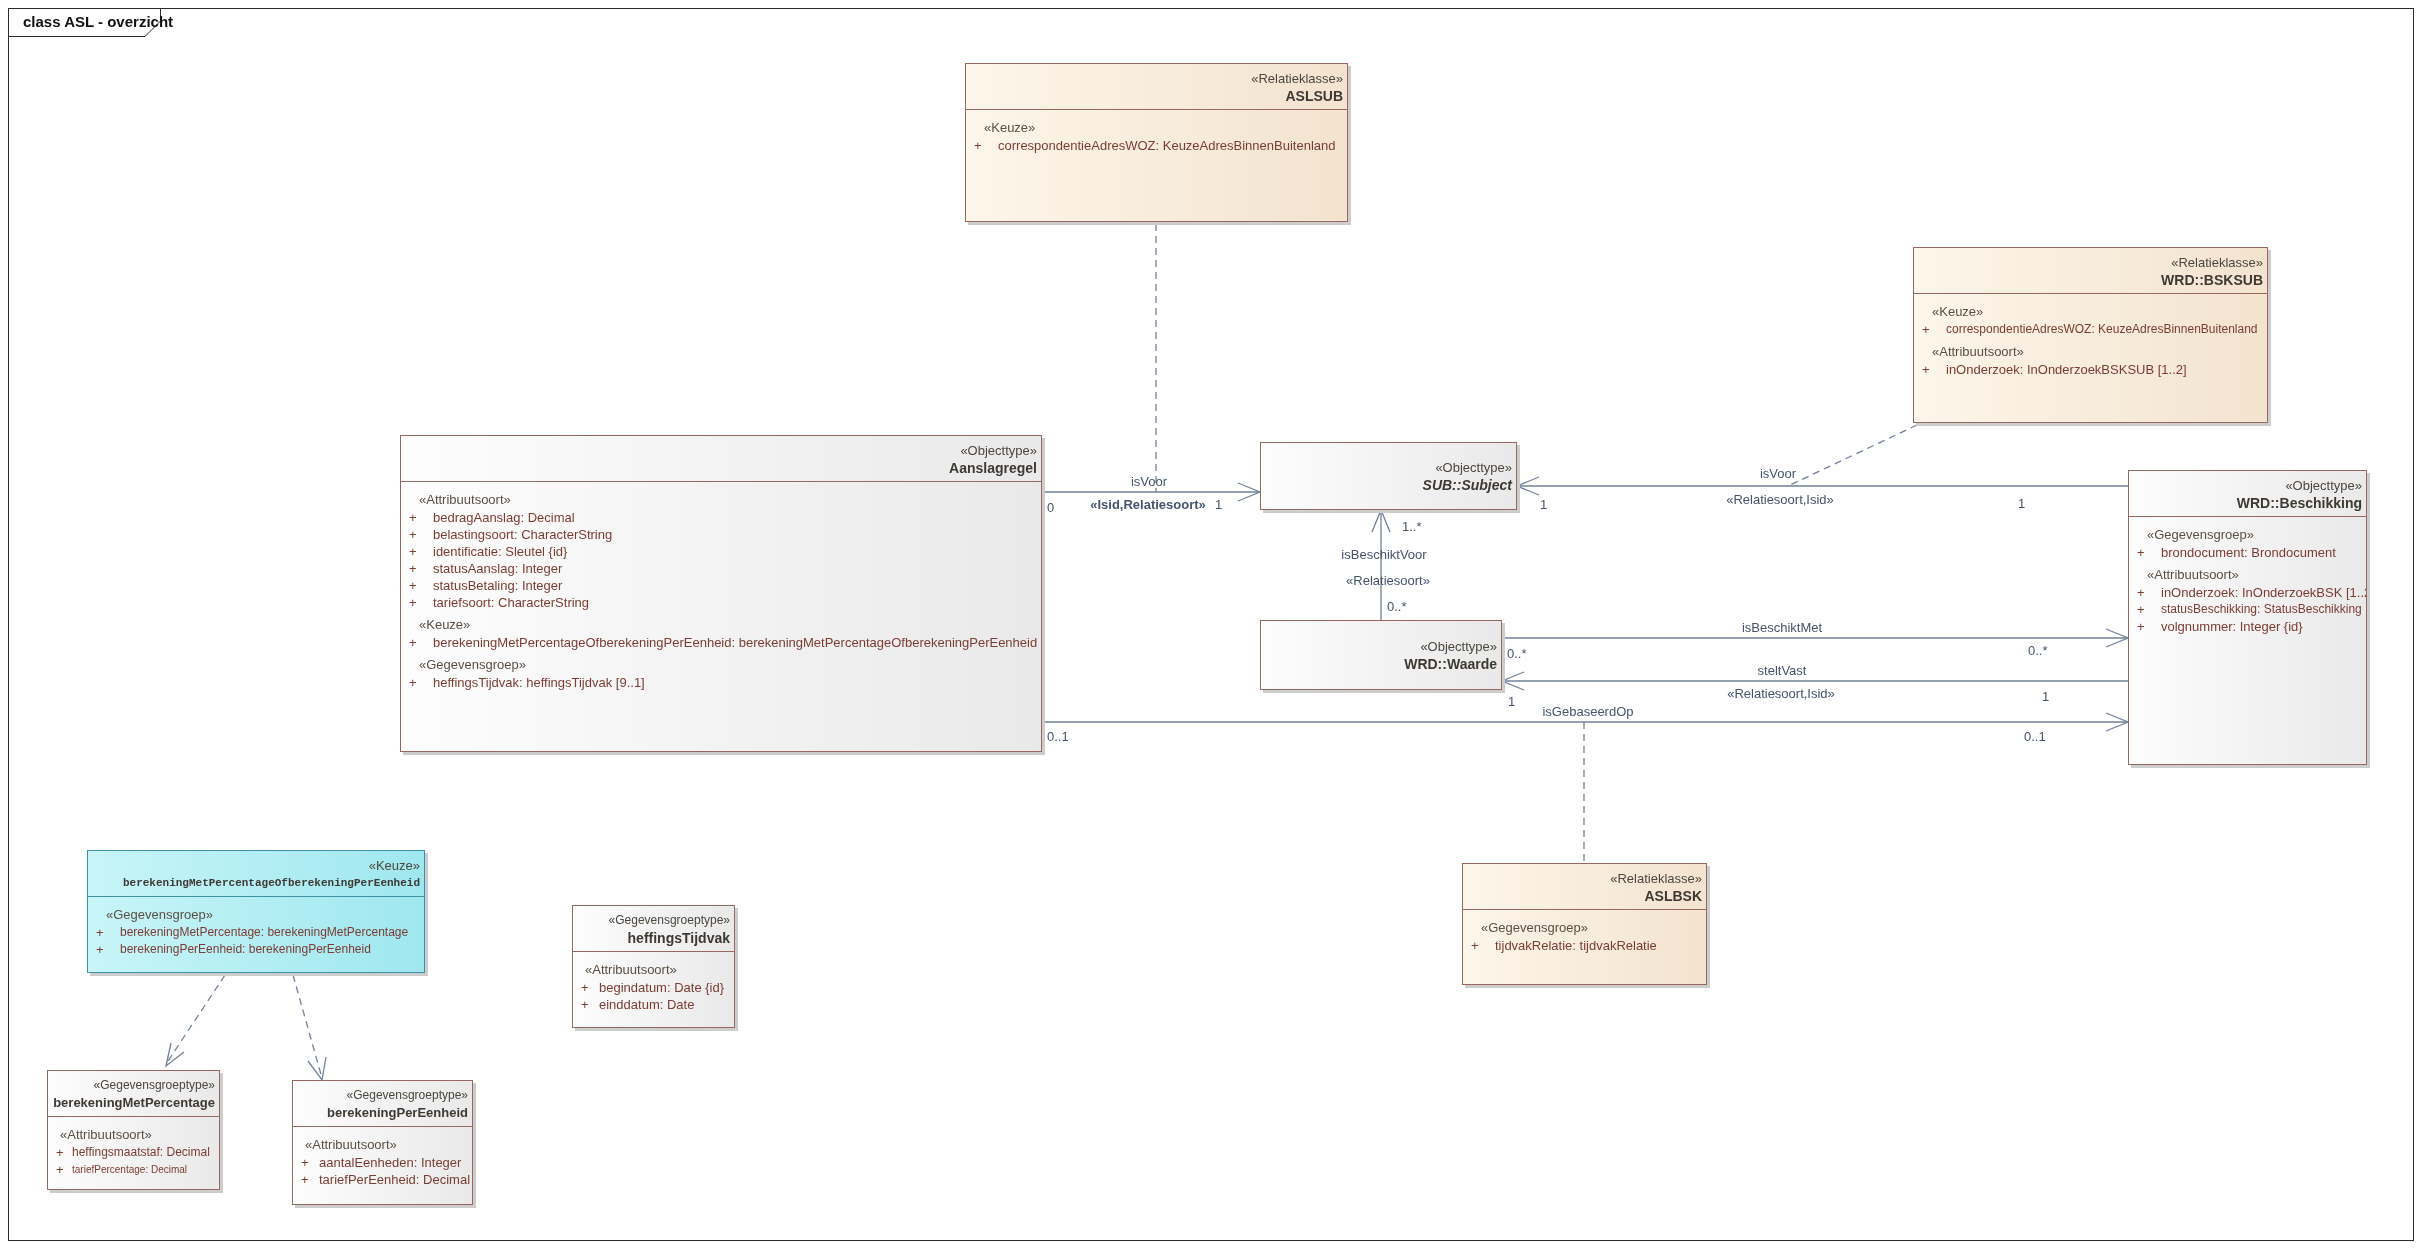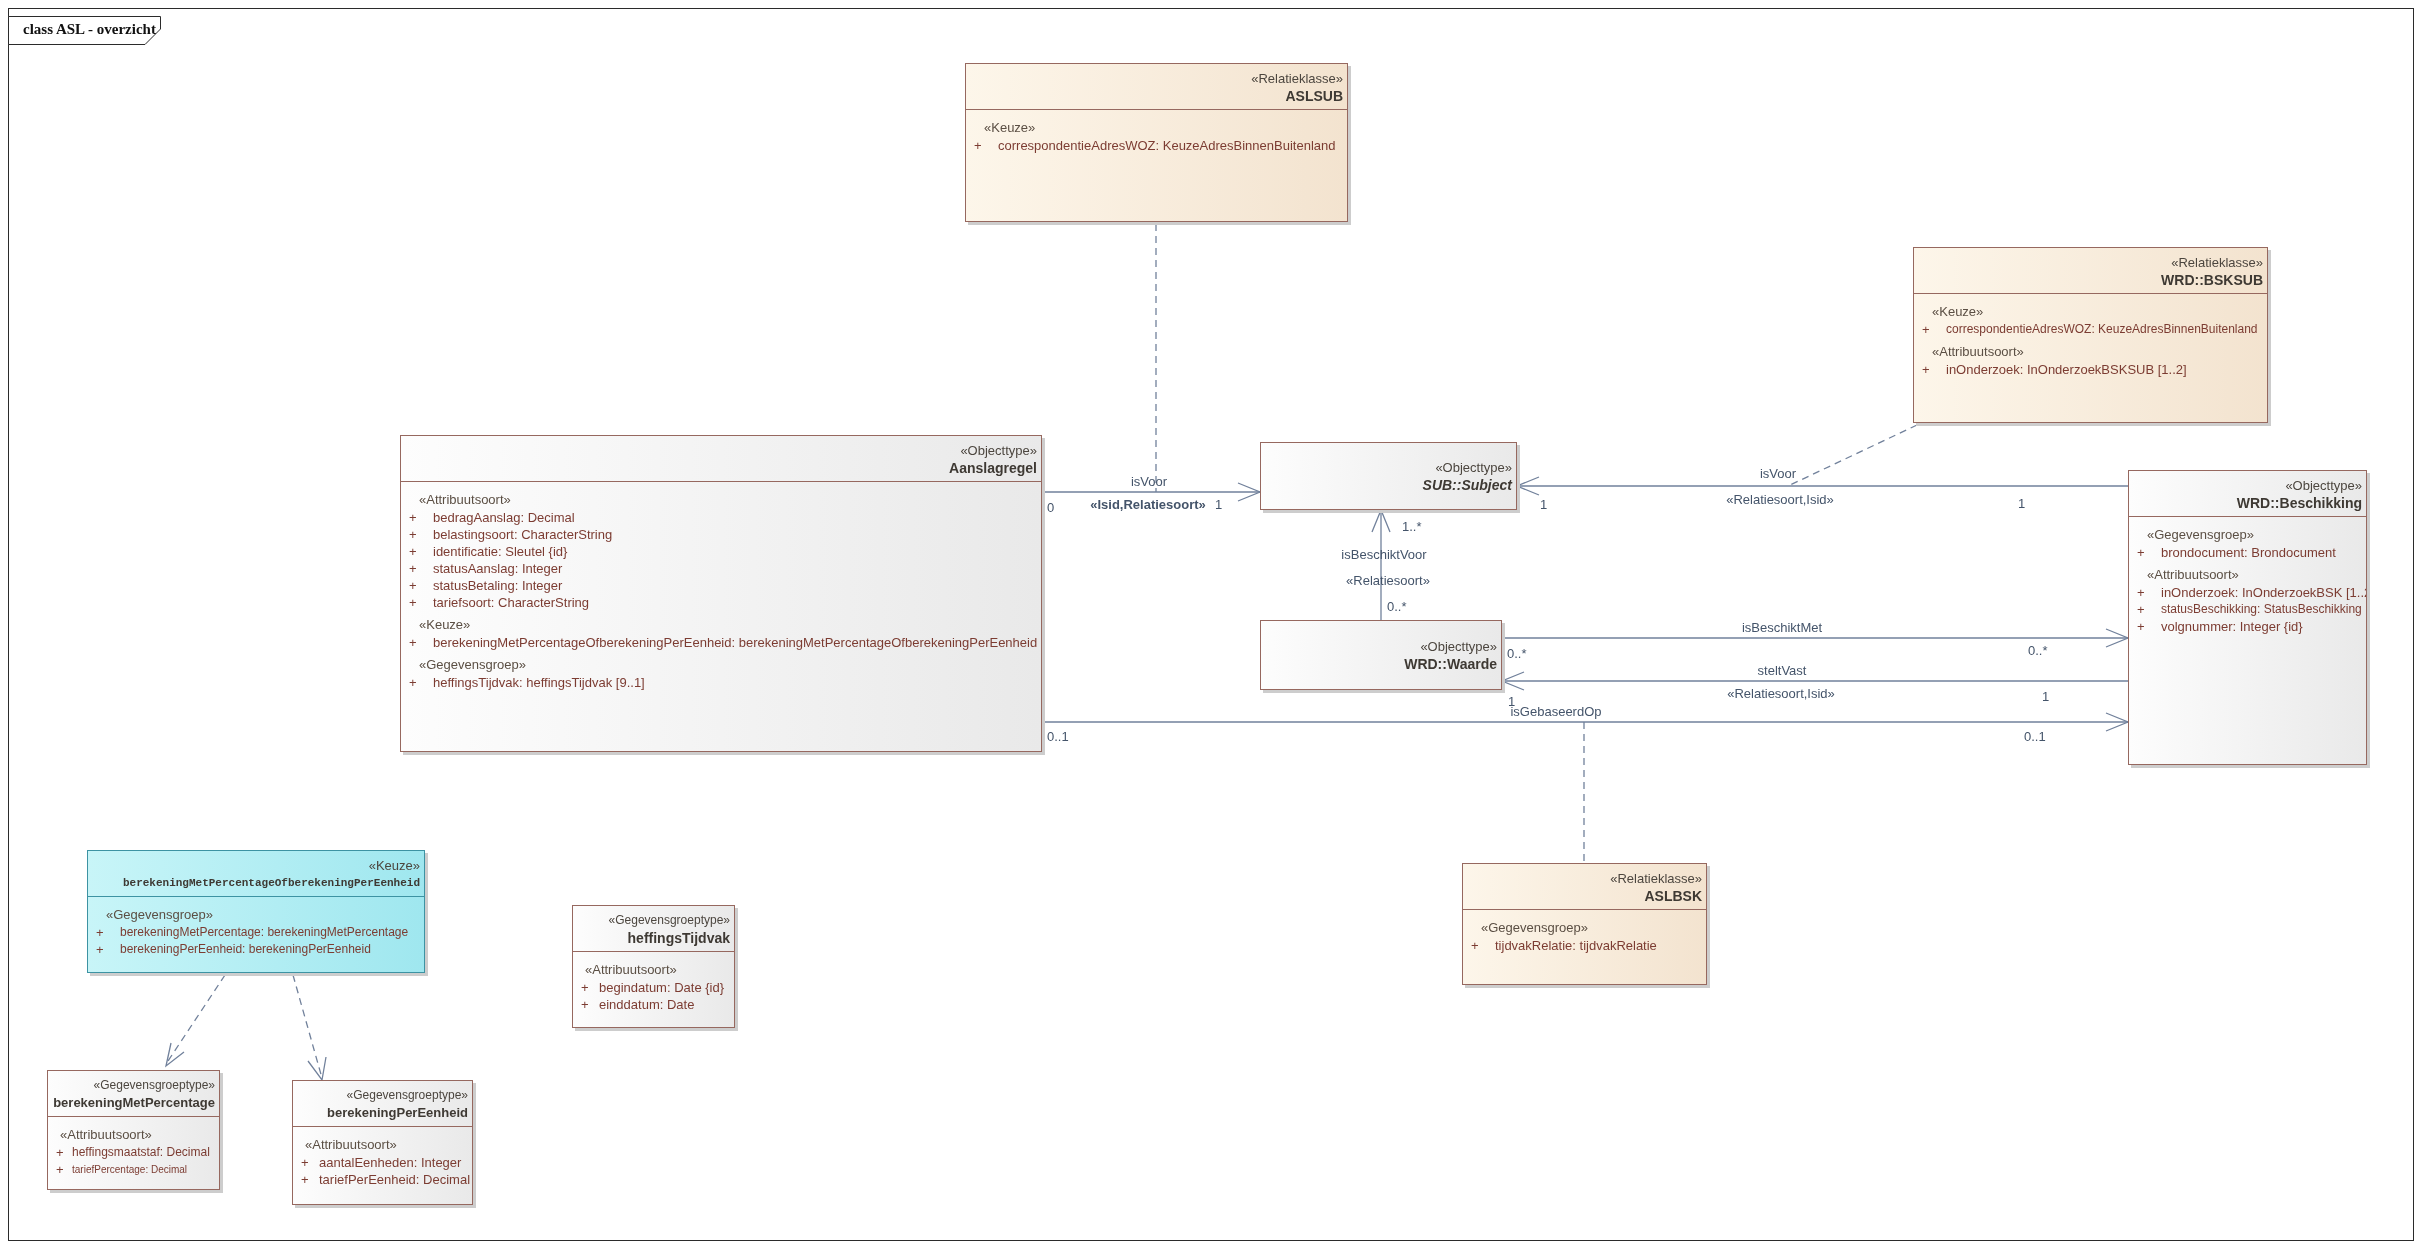--- a/index.html
+++ b/index.html
@@ -5,21 +5,21 @@
   html,body { margin:0; padding:0; background:#fff; }
   .stage {
     position:relative; width:2422px; height:1249px; background:#ffffff;
     font-family:"Liberation Sans", sans-serif; overflow:hidden;
   }
   .frame {
     position:absolute; left:8px; top:8px; width:2406px; height:1233px;
     border:1px solid #2b2b2b; box-sizing:border-box;
   }
   .frame-tab {
-    position:absolute; left:8px; top:16px; width:160px; height:30px;font-family:Liberation Serif, serif;
+    position:absolute; left:8px; top:8px; width:160px; height:30px;
   }
   .frame-tab-label {
     position:absolute; left:15px; top:5px; font-size:15px; font-weight:bold; color:#111;
     white-space:nowrap;
   }
   .uml-box {
     position:absolute; border:1.4px solid #96685f; box-sizing:border-box;
     box-shadow:3px 3px 0 #cdcdcd; overflow:hidden;
   }
   .fill-gray  { background:linear-gradient(90deg,#fdfdfd 0%,#e9e9e9 100%); }
@@ -301,17 +301,17 @@
 
   <div class="conn-label center" style="left:1782px;top:620px;text-align:center;">isBeschiktMet</div>
   <div class="conn-label" style="left:1507px;top:646px;">0..*</div>
   <div class="conn-label" style="left:2028px;top:643px;">0..*</div>
 
   <div class="conn-label center" style="left:1782px;top:663px;">steltVast</div>
   <div class="conn-label center" style="left:1781px;top:686px;">«Relatiesoort,Isid»</div>
   <div class="conn-label" style="left:1508px;top:694px;">1</div>
   <div class="conn-label" style="left:2042px;top:689px;">1</div>
 
-  <div class="conn-label center" style="left:1556px;top:704px;">isGebaseerdOp</div>
+  <div class="conn-label center" style="left:1588px;top:704px;">isGebaseerdOp</div>
   <div class="conn-label" style="left:1047px;top:729px;">0..1</div>
   <div class="conn-label" style="left:2024px;top:729px;">0..1</div>
 
 </div>
 
 </body></html>

